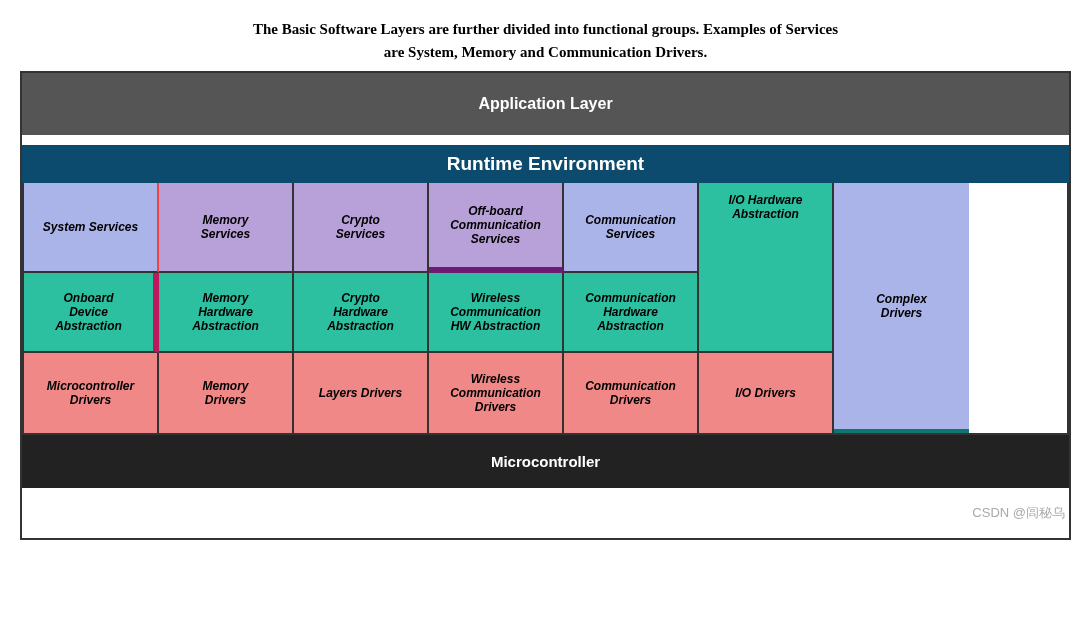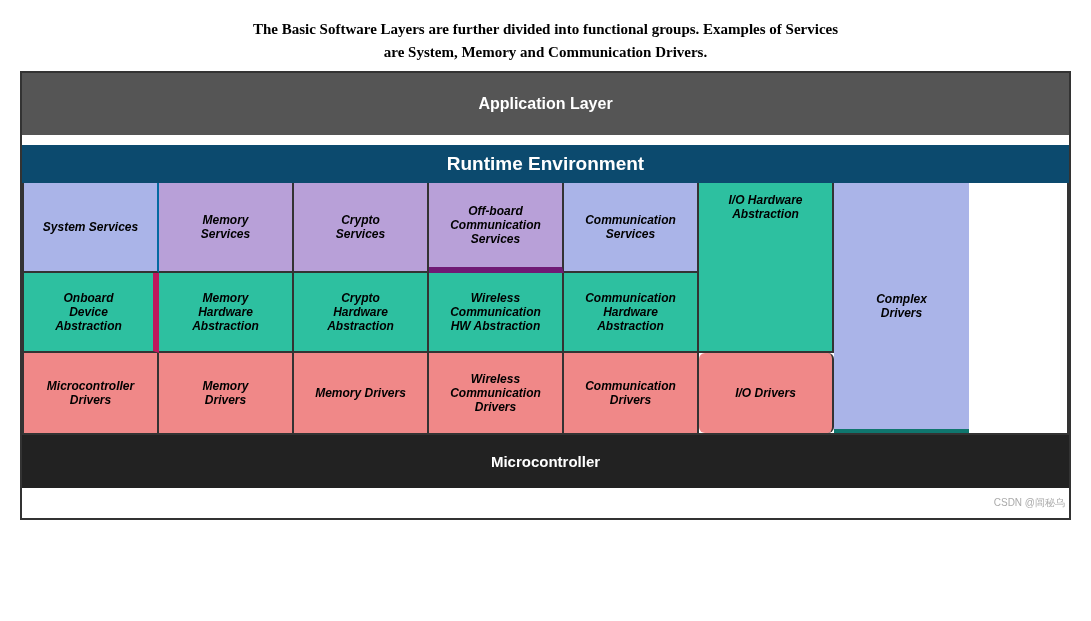--- a/index.html
+++ b/index.html
@@ -67,24 +67,24 @@
       background: #222;
       color: #fff;
       text-align: center;
       font-weight: bold;
       font-size: 15px;
       padding: 18px;
       border-top: 2px solid #333;
     }
 
     .watermark {
-      font-size: 10px;
+      font-size: 13px;
       color: #aaa;
       text-align: right;
-      padding: 8px 4px;
+      padding: 16px 4px;
     }
   </style>
 </head>
 <body>
 
 <div>
   <p class="header-text">
     <span>The Basic Software Layers are further divided into functional groups. Examples of Services</span><br>
     <span>are System, Memory and Communication Drivers.</span>
   </p>
@@ -97,40 +97,40 @@
   </div>
 
   <div class="gap-row"></div>
 
   <div class="rte-row">
     <span>Runtime Environment</span>
   </div>
 
   <div style="display:grid; grid-template-columns: 135px 135px 135px 135px 135px 135px 135px; border-left:2px solid #333; border-right:2px solid #333;">
 
-    <div class="cell cell-blue" style="grid-row:1/2; grid-column:1/2; border-right:2px solid #0369a1; border-bottom:2px solid #333; min-height:90px;">System Services</div>
+    <div class="cell cell-blue" style="grid-row:1/2; grid-column:1/2; border-right:2px solid #ef4444; border-bottom:2px solid #333; min-height:90px;">System Services</div>
     <div class="cell cell-purple" style="grid-row:1/2; grid-column:2/3; border-right:2px solid #333; border-bottom:2px solid #333;">Memory<br>Services</div>
     <div class="cell cell-purple" style="grid-row:1/2; grid-column:3/4; border-right:2px solid #333; border-bottom:2px solid #333;">Crypto<br>Services</div>
     <div class="cell cell-purple" style="grid-row:1/2; grid-column:4/5; border-right:2px solid #333; border-bottom:6px solid #701a75;">Off-board<br>Communication<br>Services</div>
     <div class="cell cell-blue" style="grid-row:1/2; grid-column:5/6; border-right:2px solid #333; border-bottom:2px solid #333;">Communication<br>Services</div>
     <div class="cell cell-green" style="grid-row:1/3; grid-column:6/7; border-right:2px solid #333; border-bottom:2px solid #333; align-items:flex-start; padding-top:10px;">I/O Hardware<br>Abstraction</div>
     <div class="cell cell-blue" style="grid-row:1/4; grid-column:7/8; border-right:none; border-bottom:4px solid #0f766e;">Complex<br>Drivers</div>
 
     <div class="cell cell-green" style="grid-row:2/3; grid-column:1/2; border-right:6px solid #be185d; border-bottom:2px solid #333;">Onboard<br>Device<br>Abstraction</div>
     <div class="cell cell-green" style="grid-row:2/3; grid-column:2/3; border-right:2px solid #333; border-bottom:2px solid #333;">Memory<br>Hardware<br>Abstraction</div>
     <div class="cell cell-green" style="grid-row:2/3; grid-column:3/4; border-right:2px solid #333; border-bottom:2px solid #333;">Crypto<br>Hardware<br>Abstraction</div>
     <div class="cell cell-green" style="grid-row:2/3; grid-column:4/5; border-right:2px solid #333; border-bottom:2px solid #333;">Wireless<br>Communication<br>HW Abstraction</div>
     <div class="cell cell-green" style="grid-row:2/3; grid-column:5/6; border-right:2px solid #333; border-bottom:2px solid #333;">Communication<br>Hardware<br>Abstraction</div>
 
     <div class="cell cell-pink" style="grid-row:3/4; grid-column:1/2; border-right:2px solid #333; border-bottom:none;">Microcontroller<br>Drivers</div>
     <div class="cell cell-pink" style="grid-row:3/4; grid-column:2/3; border-right:2px solid #333; border-bottom:none;">Memory<br>Drivers</div>
-    <div class="cell cell-pink" style="grid-row:3/4; grid-column:3/4; border-right:2px solid #333; border-bottom:none;">Memory Drivers</div>
+    <div class="cell cell-pink" style="grid-row:3/4; grid-column:3/4; border-right:2px solid #333; border-bottom:none;">Layers Drivers</div>
     <div class="cell cell-pink" style="grid-row:3/4; grid-column:4/5; border-right:2px solid #333; border-bottom:none;">Wireless<br>Communication<br>Drivers</div>
     <div class="cell cell-pink" style="grid-row:3/4; grid-column:5/6; border-right:2px solid #333; border-bottom:none;">Communication<br>Drivers</div>
-    <div class="cell cell-pink" style="grid-row:3/4; grid-column:6/7; border-right:2px solid #333; border-bottom:none;border-radius:6px;">I/O Drivers</div>
+    <div class="cell cell-pink" style="grid-row:3/4; grid-column:6/7; border-right:2px solid #333; border-bottom:none;">I/O Drivers</div>
 
   </div>
 
   <div class="microcontroller-row">
     <span>Microcontroller</span>
   </div>
 
   <div class="watermark">
     <span>CSDN @闾秘乌</span>
   </div>

